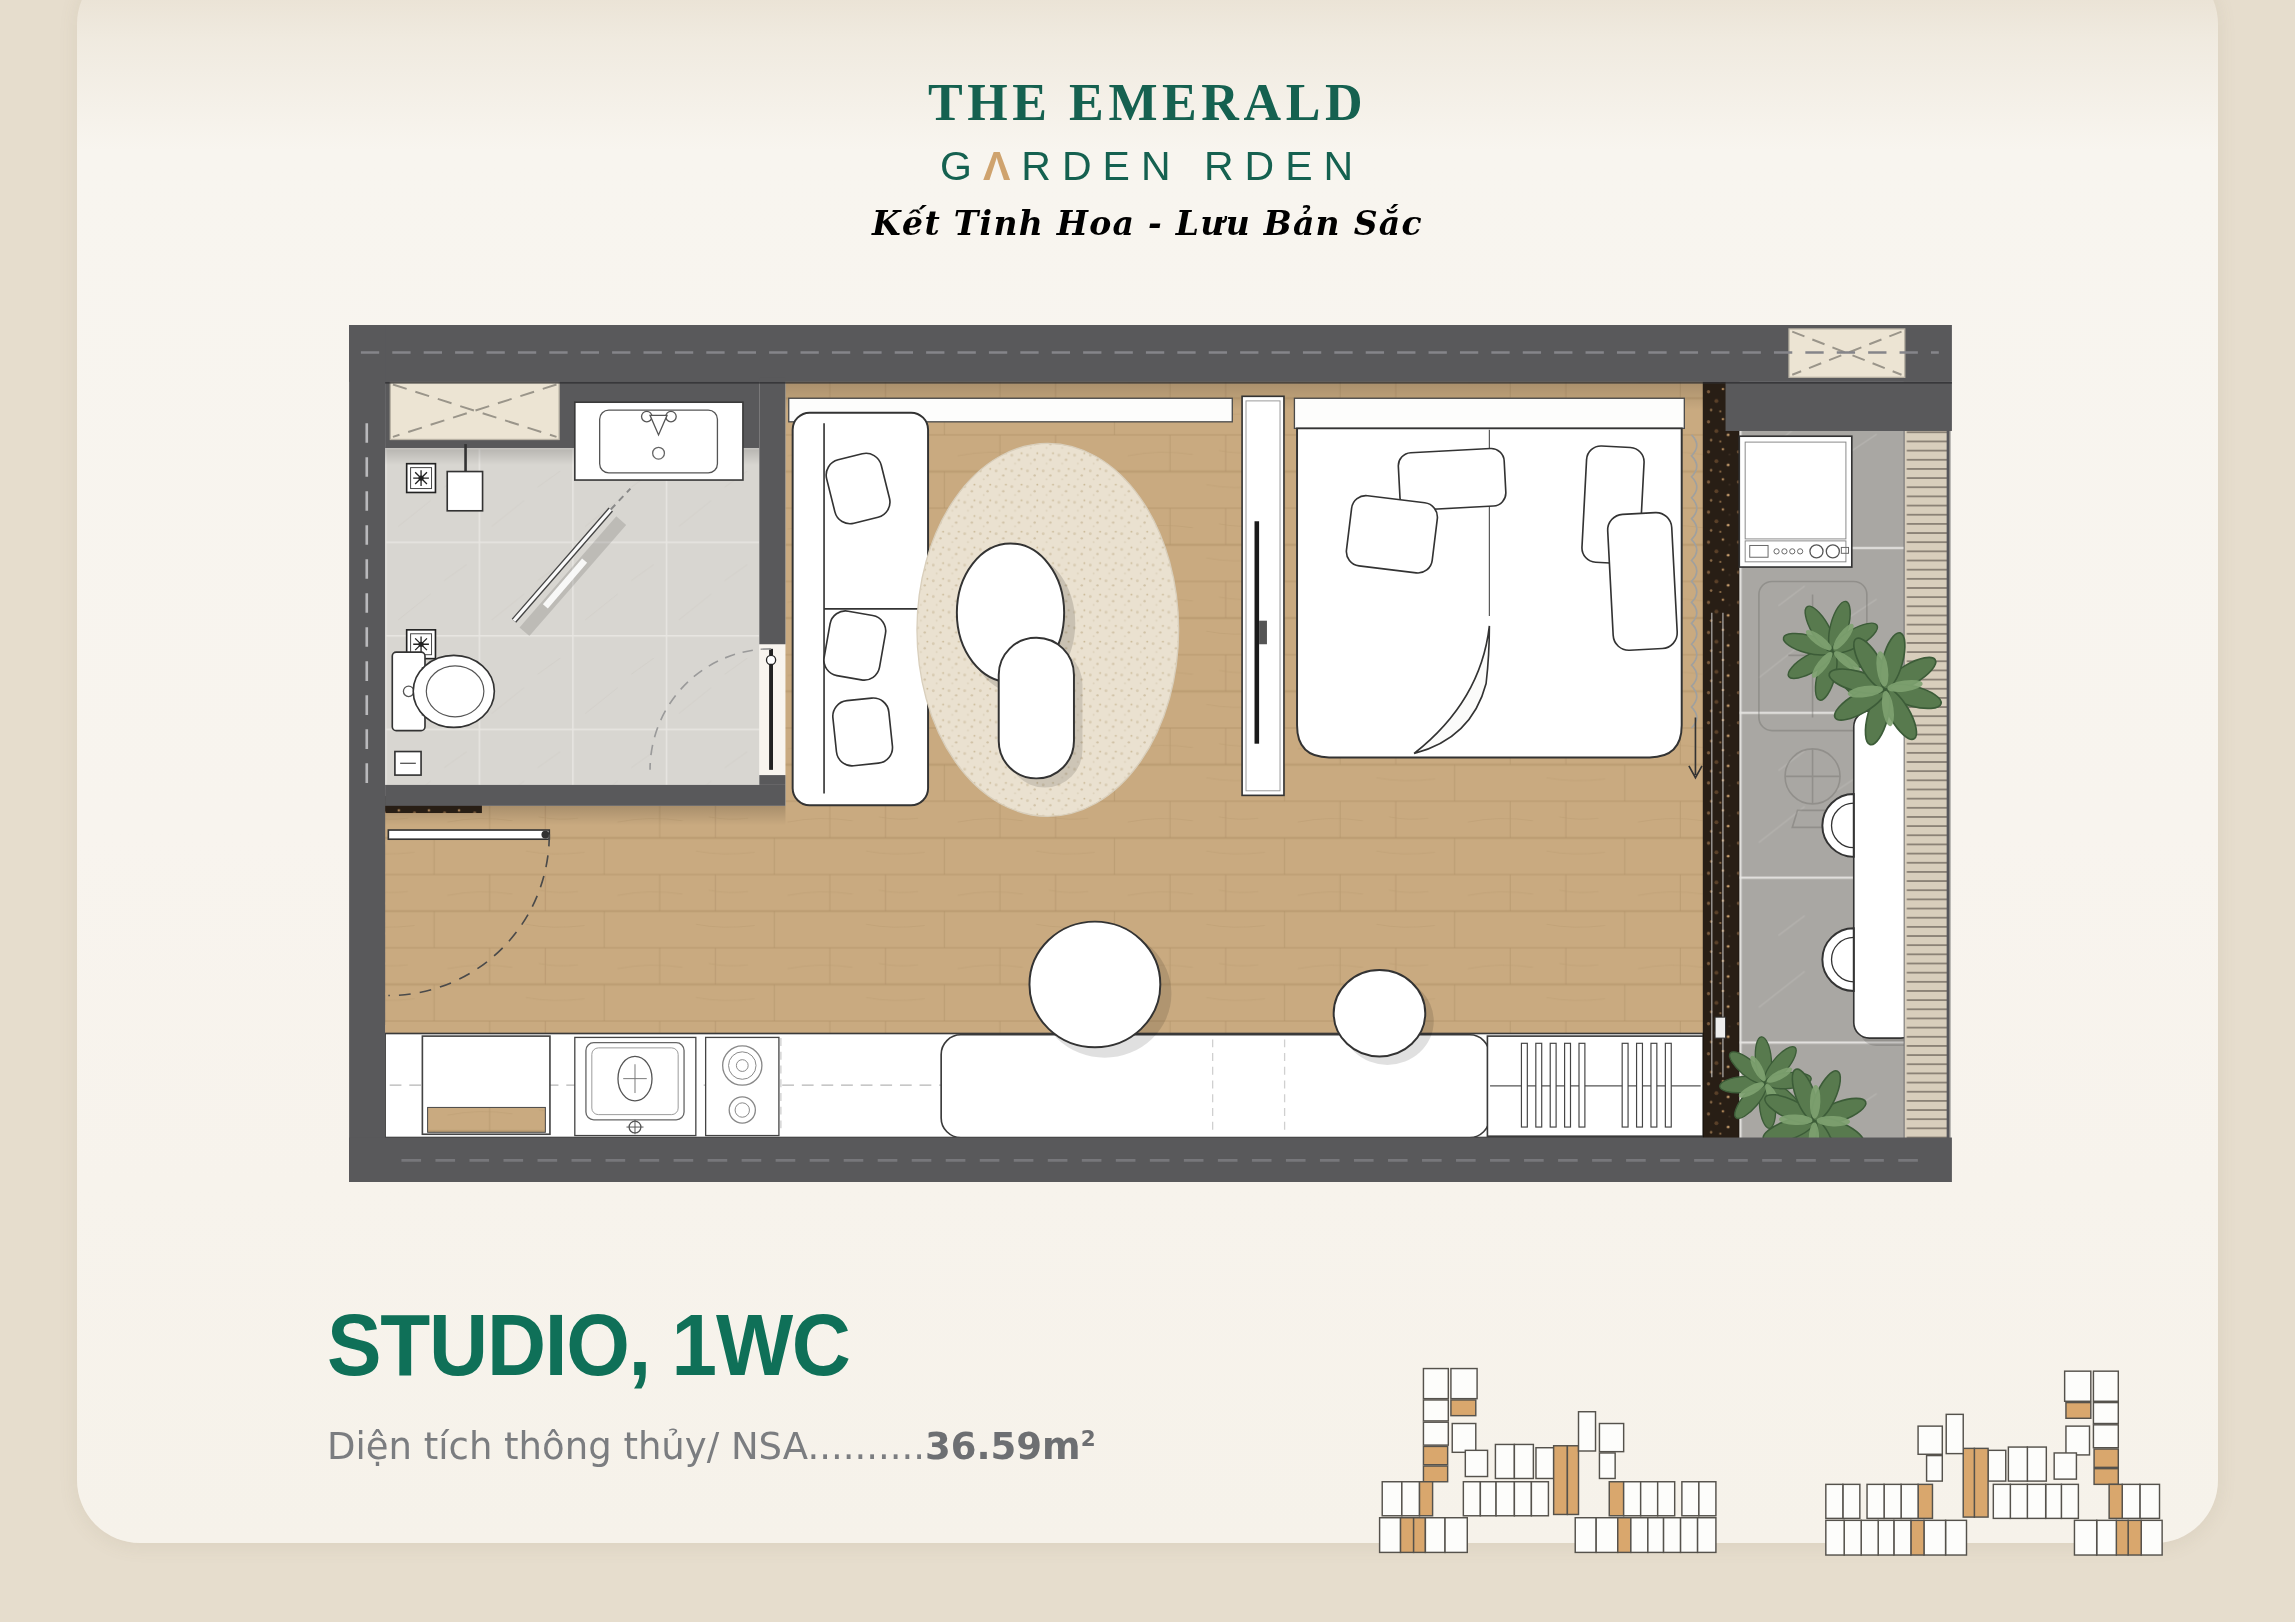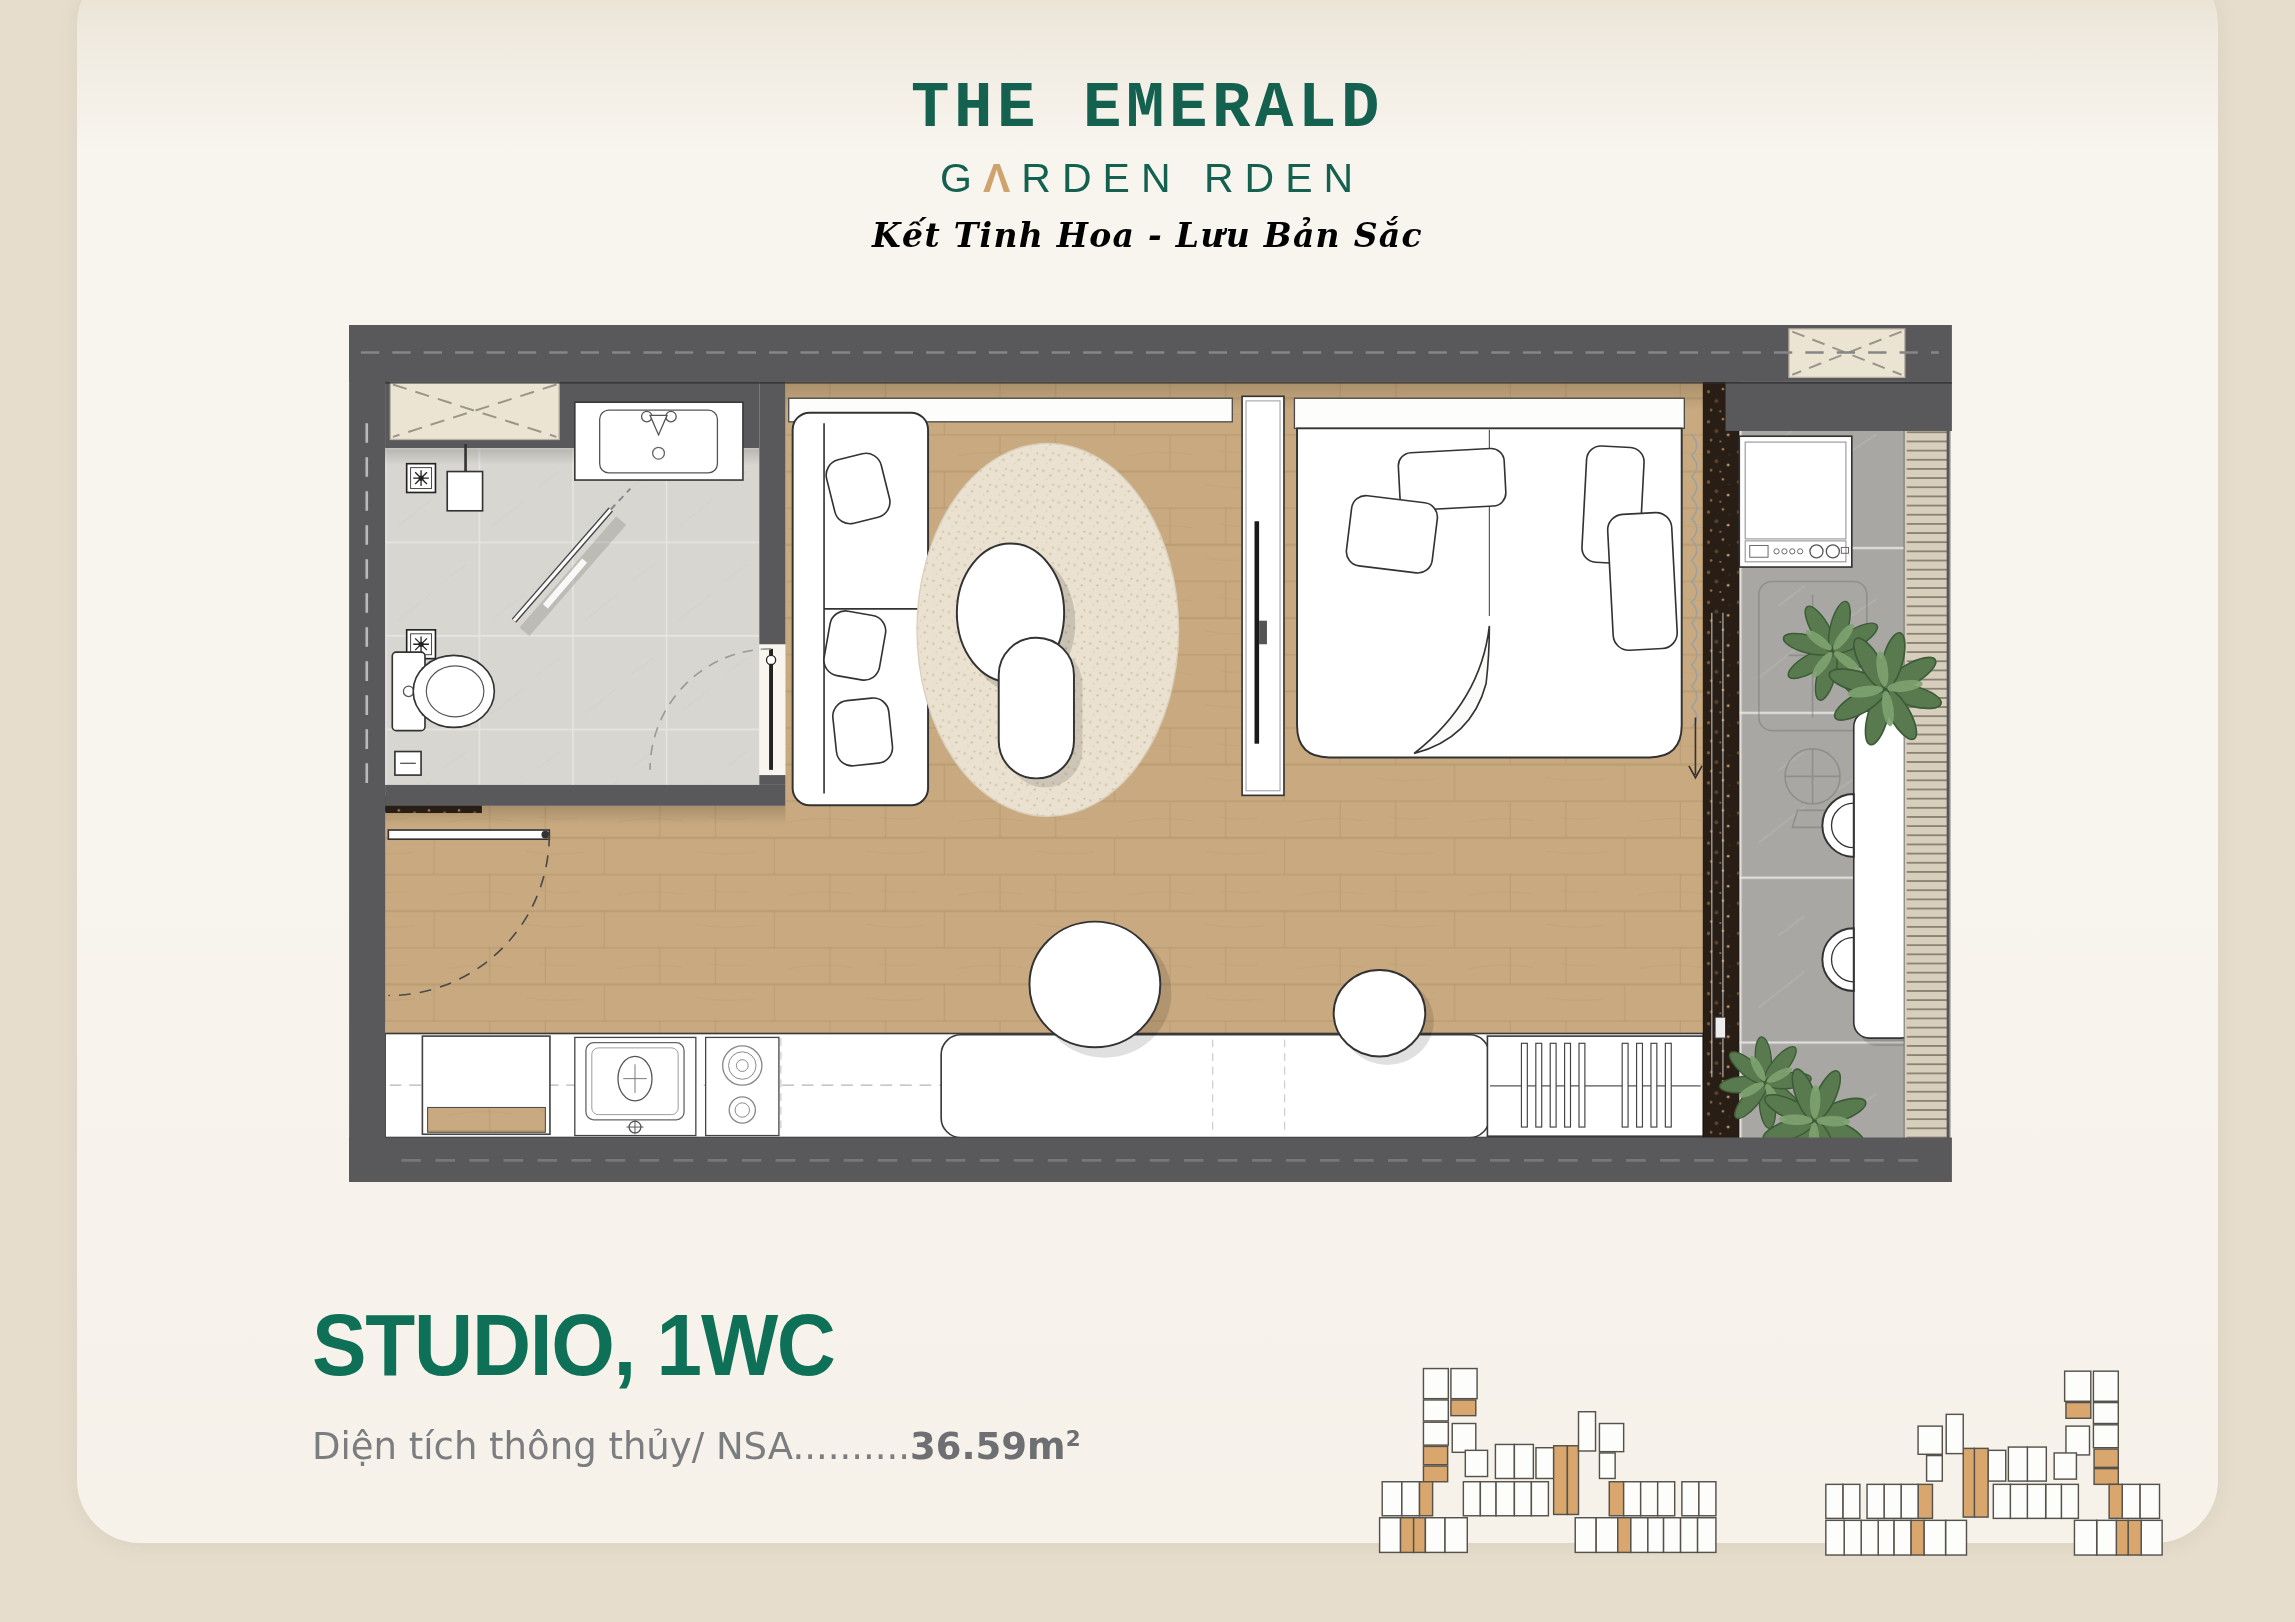--- a/index.html
+++ b/index.html
@@ -15,34 +15,34 @@
   }
   .card{
     position:absolute;left:77px;top:-39px;width:2141px;height:1582px;
     border-radius:63px;
     background:linear-gradient(180deg, rgba(248,245,239,0) 0%, rgba(248,245,239,.55) 5%, #f8f5ef 12%, #f8f4ee 55%, #f6f2ea 100%);
     box-shadow:0 2.6px 19.6px rgba(120,105,80,.10);
   }
   
   .brand{position:absolute;left:50%;top:77px;transform:translateX(-50%);text-align:center;white-space:nowrap;}
   .brand-title{
-    font-family:Liberation Mono, monospace;font-weight:700;
-    font-size:64px;letter-spacing:4.6px;color:#156150;line-height:1;
+    font-family:Liberation Serif, serif;font-weight:700;
+    font-size:52px;letter-spacing:4.6px;color:#156150;line-height:1;
   }
   .brand-sub{
     margin-top:17px;font-family:"Liberation Sans",sans-serif;
     font-size:41px;letter-spacing:11px;color:#156150;line-height:1;padding-left:9.2px;
   }
   .brand-sub .gold{color:#cfa36e;font-weight:700;letter-spacing:inherit;}
   .brand-tagline{
     margin-top:19.6px;font-family:"DejaVu Serif",serif;font-style:italic;font-weight:700;
     font-size:33px;letter-spacing:1.3px;color:#000000;line-height:1;
   }
   
-  .unit-block{position:absolute;left:312px;top:1301px;}
+  .unit-block{position:absolute;left:327px;top:1301px;}
   .unit-title{
     font-size:87px;font-weight:700;color:#0f7058;line-height:1;letter-spacing:-1.3px;
     transform:scaleX(.94);transform-origin:left center;white-space:nowrap;
   }
   .unit-areas{margin-top:34px;font-size:37px;color:#7b7d80;line-height:1.33;font-family:"DejaVu Sans","Liberation Sans",sans-serif;}
   .unit-areas b{color:#6d6f72;}
   .unit-areas sup{font-size:58%;}
   
   .plan-wrap{position:absolute;left:349px;top:325px;width:1603px;height:857px;}
   .keyplan-wrap{position:absolute;left:1341px;top:1345px;width:916px;height:229px;}

